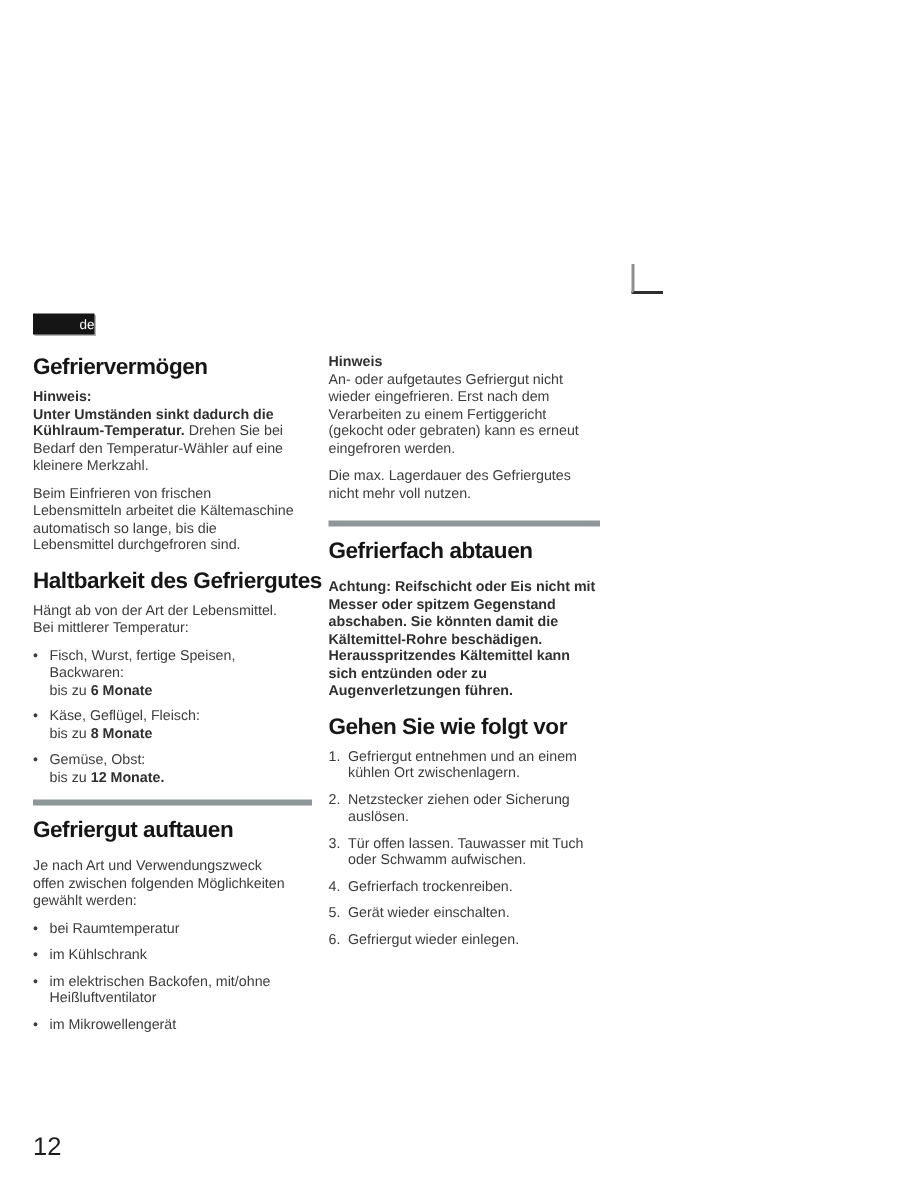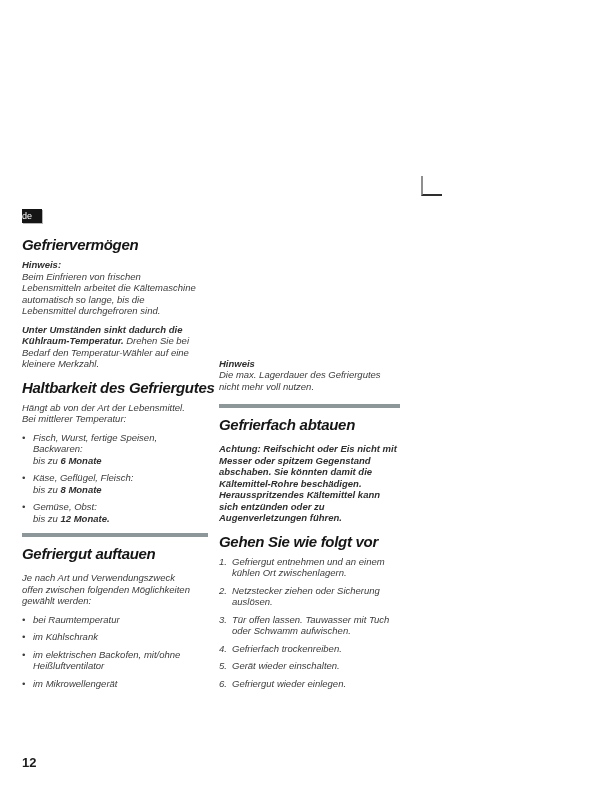--- a/index.html
+++ b/index.html
@@ -3,31 +3,31 @@
 <meta charset="utf-8">
 <style>
   html,body { margin:0; padding:0; }
   body {
     width:612px; height:792px; background:#ffffff; position:relative;
     font-family:"Liberation Sans", sans-serif; overflow:hidden;
   }
   .page { position:absolute; inset:0; background:#fff; }
 
   .lang-badge {
-    position:absolute; left:22px; top:209px; width:20px; height:14px;
+    position:absolute; left:22px; top:209px; width:41px; height:14px;
     background:var(--badge_bg,#151515); color:#ffffff; font-size:9px;
-    line-height:14px; text-align:left; box-shadow:1px 1px 0 #b5b5b5;
+    line-height:14px; text-align:right; box-shadow:1px 1px 0 #b5b5b5;
   }
 
   .crop-mark {
     position:absolute; left:421px; top:176px; width:19px; height:18px;
     border-left:2px solid #8f8f8f; border-bottom:2px solid #2e2e2e;
   }
 
-  .columns { position:absolute; left:22px; top:236px; width:378px; display:flex; gap:11px; align-items:flex-end;font-style:italic; }
+  .columns { position:absolute; left:22px; top:236px; width:378px; display:flex; gap:11px; align-items:flex-start; }
   .col-left  { width:186px; }
   .col-right { width:181px; }
 
   .h-chapter {
     font-size:15px; font-weight:bold; color:var(--heading,#161616);
     margin:0 0 7px 0; letter-spacing:-0.3px; white-space:nowrap; line-height:22px;
   }
   .h-section {
     font-size:15px; font-weight:bold; color:var(--heading,#161616);
     margin:0 0 6px 0; letter-spacing:-0.3px; white-space:nowrap; line-height:17px;
@@ -48,45 +48,45 @@
   .bullet { display:flex; margin:0 0 6px 0; }
   .bullet .marker { flex:none; width:11px; font-size:9.5px; line-height:11.5px; color:var(--text,#3c3c3c); }
   .bullet .body { margin:0; flex:1; }
 
   .step { display:flex; margin:0 0 6px 0; }
   .step .num { flex:none; width:13px; font-size:9.5px; line-height:11.5px; color:var(--text,#3c3c3c); }
   .step .body { margin:0; flex:1; }
 
   .page-number {
     position:absolute; left:22px; top:755px;
-    font-size:13px; font-weight:bold; color:#1c1c1c;
+    font-size:17px; font-weight:normal; color:#1c1c1c;
   }
 </style>
 </head>
 <body>
 
 <div class="page">
 
   <div class="lang-badge">de</div>
 
   <div class="crop-mark"></div>
 
   <div class="columns">
 
     <div class="col-left">
       <h2 class="h-section">Gefriervermögen</h2>
       <p class="body label">Hinweis:</p>
+      <p class="body"><span class="bold-run">Unter Umständen sinkt dadurch die
+Kühlraum-Temperatur.</span><span> Drehen Sie bei
+Bedarf den Temperatur-Wähler auf eine
+kleinere Merkzahl.</span></p>
       <p class="body">Beim Einfrieren von frischen
 Lebensmitteln arbeitet die Kältemaschine
 automatisch so lange, bis die
 Lebensmittel durchgefroren sind.</p>
-      <p class="body"><span class="bold-run">Unter Umständen sinkt dadurch die
-Kühlraum-Temperatur.</span><span> Drehen Sie bei
-Bedarf den Temperatur-Wähler auf eine
-kleinere Merkzahl.</span></p>
 
       <h2 class="h-section mt">Haltbarkeit des Gefriergutes</h2>
       <p class="body">Hängt ab von der Art der Lebensmittel.
 Bei mittlerer Temperatur:</p>
 
       <div class="bullet">
           <span class="marker">•</span>
           <div class="body"><span>Fisch, Wurst, fertige Speisen,
 Backwaren:
 bis zu </span><span class="bold-run">6 Monate</span></div>
@@ -122,20 +122,25 @@
 Heißluftventilator</div>
         </div>
       <div class="bullet">
           <span class="marker">•</span>
           <div class="body">im Mikrowellengerät</div>
         </div>
     </div>
 
     <div class="col-right">
       <p class="body label">Hinweis</p>
+      <p class="body">An- oder aufgetautes Gefriergut nicht
+wieder eingefrieren. Erst nach dem
+Verarbeiten zu einem Fertiggericht
+(gekocht oder gebraten) kann es erneut
+eingefroren werden.</p>
       <p class="body">Die max. Lagerdauer des Gefriergutes
 nicht mehr voll nutzen.</p>
 
       <div class="divider divider-r"></div>
       <h1 class="h-chapter">Gefrierfach abtauen</h1>
       <p class="body bold-para">Achtung: Reifschicht oder Eis nicht mit
 Messer oder spitzem Gegenstand
 abschaben. Sie könnten damit die
 Kältemittel-Rohre beschädigen.
 Herausspritzendes Kältemittel kann

